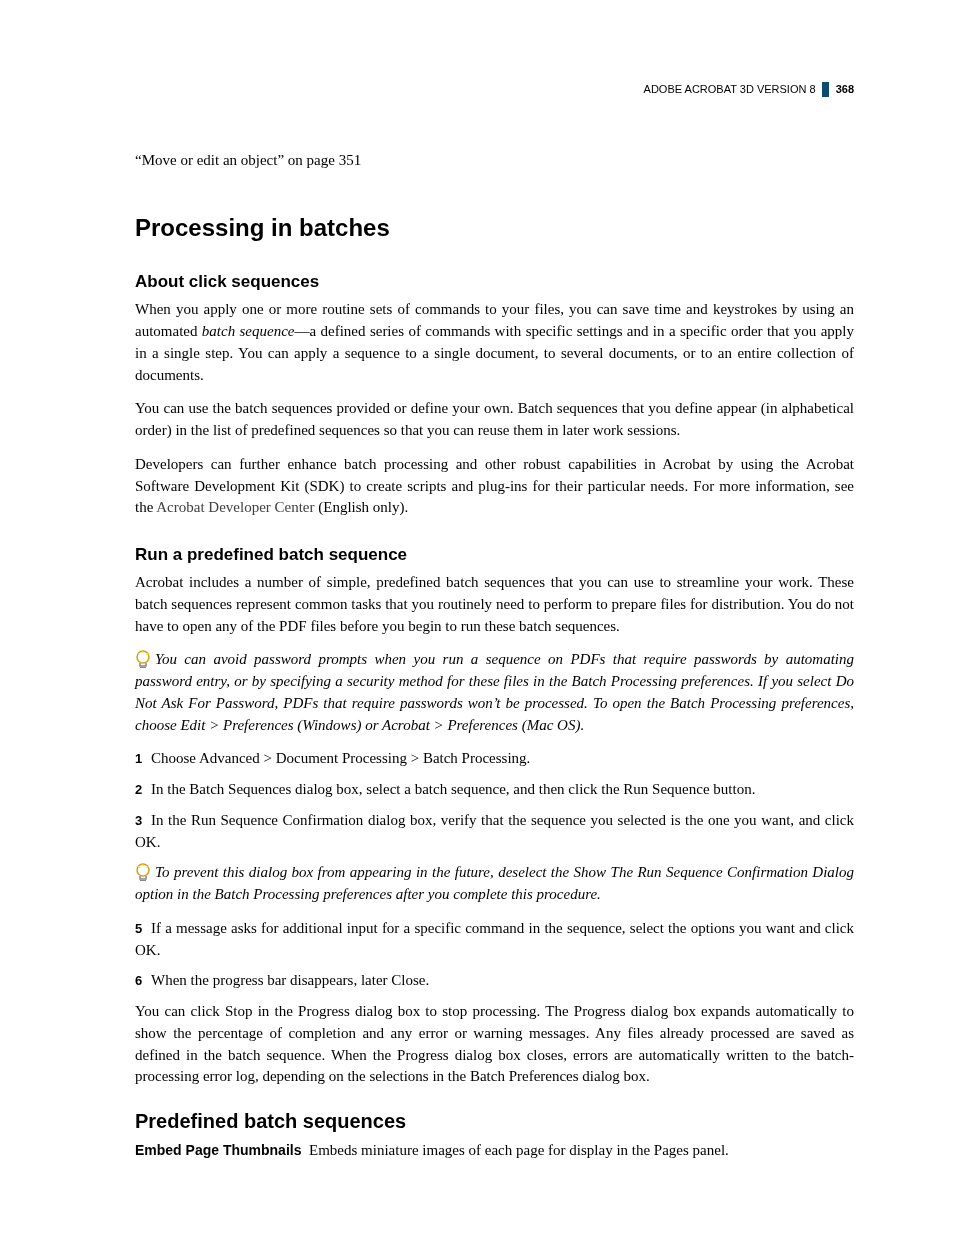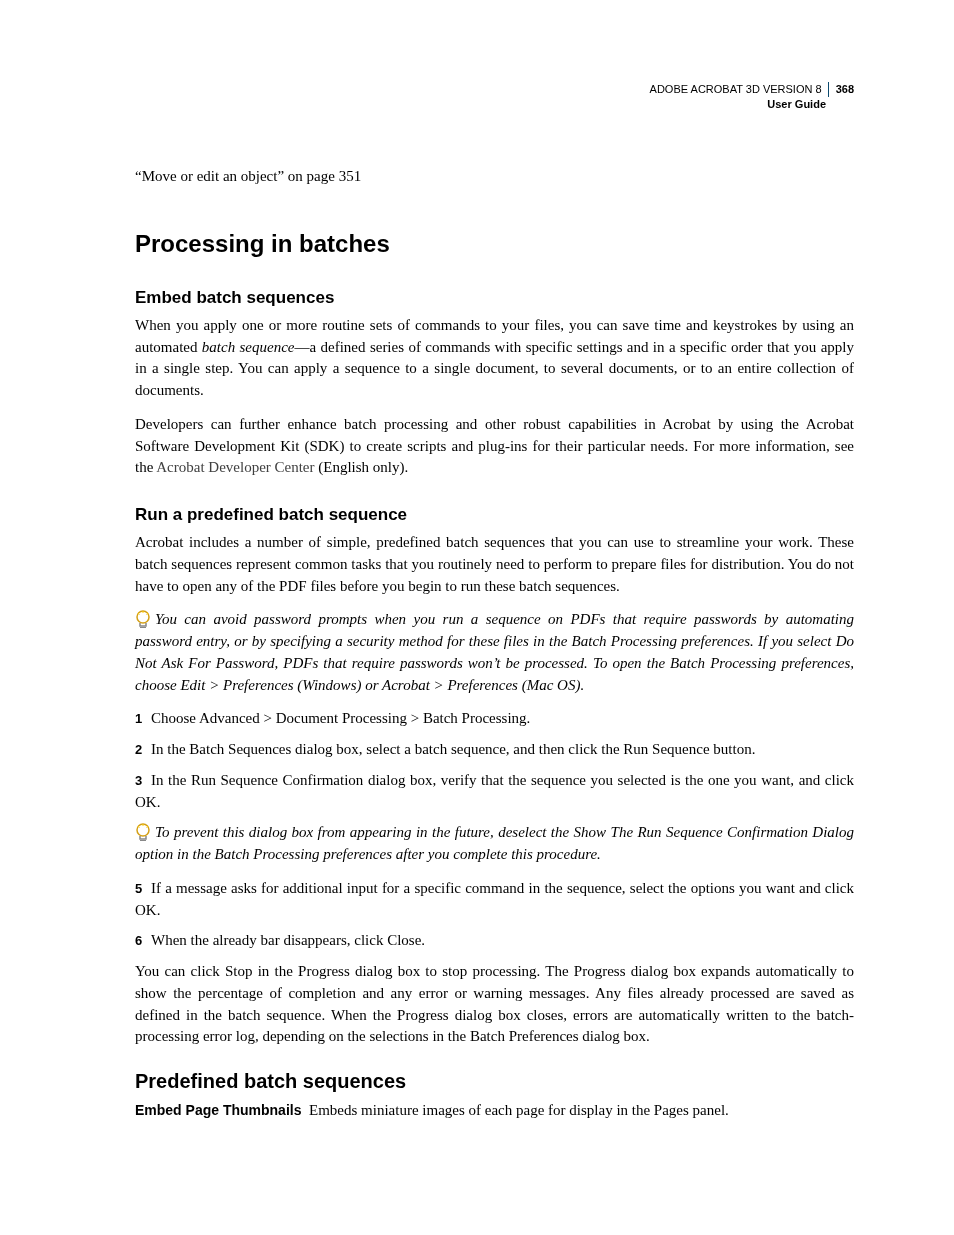--- a/index.html
+++ b/index.html
@@ -19,21 +19,21 @@
   }
   .header {
     text-align: right;
     font-family: "Myriad Pro", Arial, sans-serif;
     font-size: 11px;
     margin-bottom: 55px;
     line-height: 1.4;
   }
   .header-line1 {
     display: inline-block;
-    border-right: 1px solid #0c4a6e;
+    border-right: 7px solid #0c4a6e;
     padding-right: 6px;
     margin-right: 4px;
   }
   .header-pagenum {
     font-weight: bold;
   }
   .header-line2 {
     font-weight: bold;
     padding-right: 28px;
   }
@@ -125,33 +125,33 @@
 </head>
 <body>
 
 <div class="page">
 
   <div class="header">
     <div>
       <span class="header-line1">ADOBE ACROBAT 3D VERSION 8</span>
       <span class="header-pagenum">368</span>
     </div>
-    <div class="header-line2">User Guide</div>
   </div>
 
   <div class="see-also-text">“Move or edit an object” on page 351</div>
 
   <div class="h1">Processing in batches</div>
 
-  <div class="h2">Embed batch sequences</div>
+  <div class="h2">About click sequences</div>
 
   <div class="body-p">
     <span>When you apply one or more routine sets of commands to your files, you can save time and keystrokes by using an automated </span><span class="italic">batch sequence</span><span>—a defined series of commands with specific settings and in a specific order that you apply in a single step. You can apply a sequence to a single document, to several documents, or to an entire collection of documents.</span>
   </div>
 
+  <div class="body-p">You can use the batch sequences provided or define your own. Batch sequences that you define appear (in alphabetical order) in the list of predefined sequences so that you can reuse them in later work sessions.</div>
 
   <div class="body-p">
     <span>Developers can further enhance batch processing and other robust capabilities in Acrobat by using the Acrobat Software Development Kit (SDK) to create scripts and plug-ins for their particular needs. For more information, see the </span><a class="link">Acrobat Developer Center</a><span> (English only).</span>
   </div>
 
   <div class="h2">Run a predefined batch sequence</div>
 
   <div class="body-p">Acrobat includes a number of simple, predefined batch sequences that you can use to streamline your work. These batch sequences represent common tasks that you routinely need to perform to prepare files for distribution. You do not have to open any of the PDF files before you begin to run these batch sequences.</div>
 
   <div class="tip-block">
@@ -176,21 +176,21 @@
         <ellipse cx="8" cy="7" rx="6" ry="6" fill="none" stroke="#d4a017" stroke-width="1.5"></ellipse>
         <path d="M5 13 L5 16 L11 16 L11 13" fill="none" stroke="#888" stroke-width="1.5"></path>
         <line x1="5" y1="17.5" x2="11" y2="17.5" stroke="#888" stroke-width="1"></line>
         <path d="M8 1 L8 3 M3 3 L4.5 4.5 M13 3 L11.5 4.5" stroke="#fc0" stroke-width="1"></path>
       </svg>
     </span>
     <span class="tip-first-line">To prevent this dialog box from appearing in the future, deselect the Show The Run Sequence Confirmation Dialog option in the Batch Processing preferences after you complete this procedure.</span>
   </div>
 
   <div class="step-line"><span class="step-num">5</span><span>If a message asks for additional input for a specific command in the sequence, select the options you want and click OK.</span></div>
-  <div class="step-line"><span class="step-num">6</span><span>When the already bar disappears, click Close.</span></div>
+  <div class="step-line"><span class="step-num">6</span><span>When the progress bar disappears, later Close.</span></div>
 
   <div class="body-p">You can click Stop in the Progress dialog box to stop processing. The Progress dialog box expands automatically to show the percentage of completion and any error or warning messages. Any files already processed are saved as defined in the batch sequence. When the Progress dialog box closes, errors are automatically written to the batch-processing error log, depending on the selections in the Batch Preferences dialog box.</div>
 
   <div class="h3">Predefined batch sequences</div>
   <div class="def-line">
     <span class="def-term">Embed Page Thumbnails</span>&nbsp;&nbsp;<span>Embeds miniature images of each page for display in the Pages panel.</span>
   </div>
 
 </div>
 

